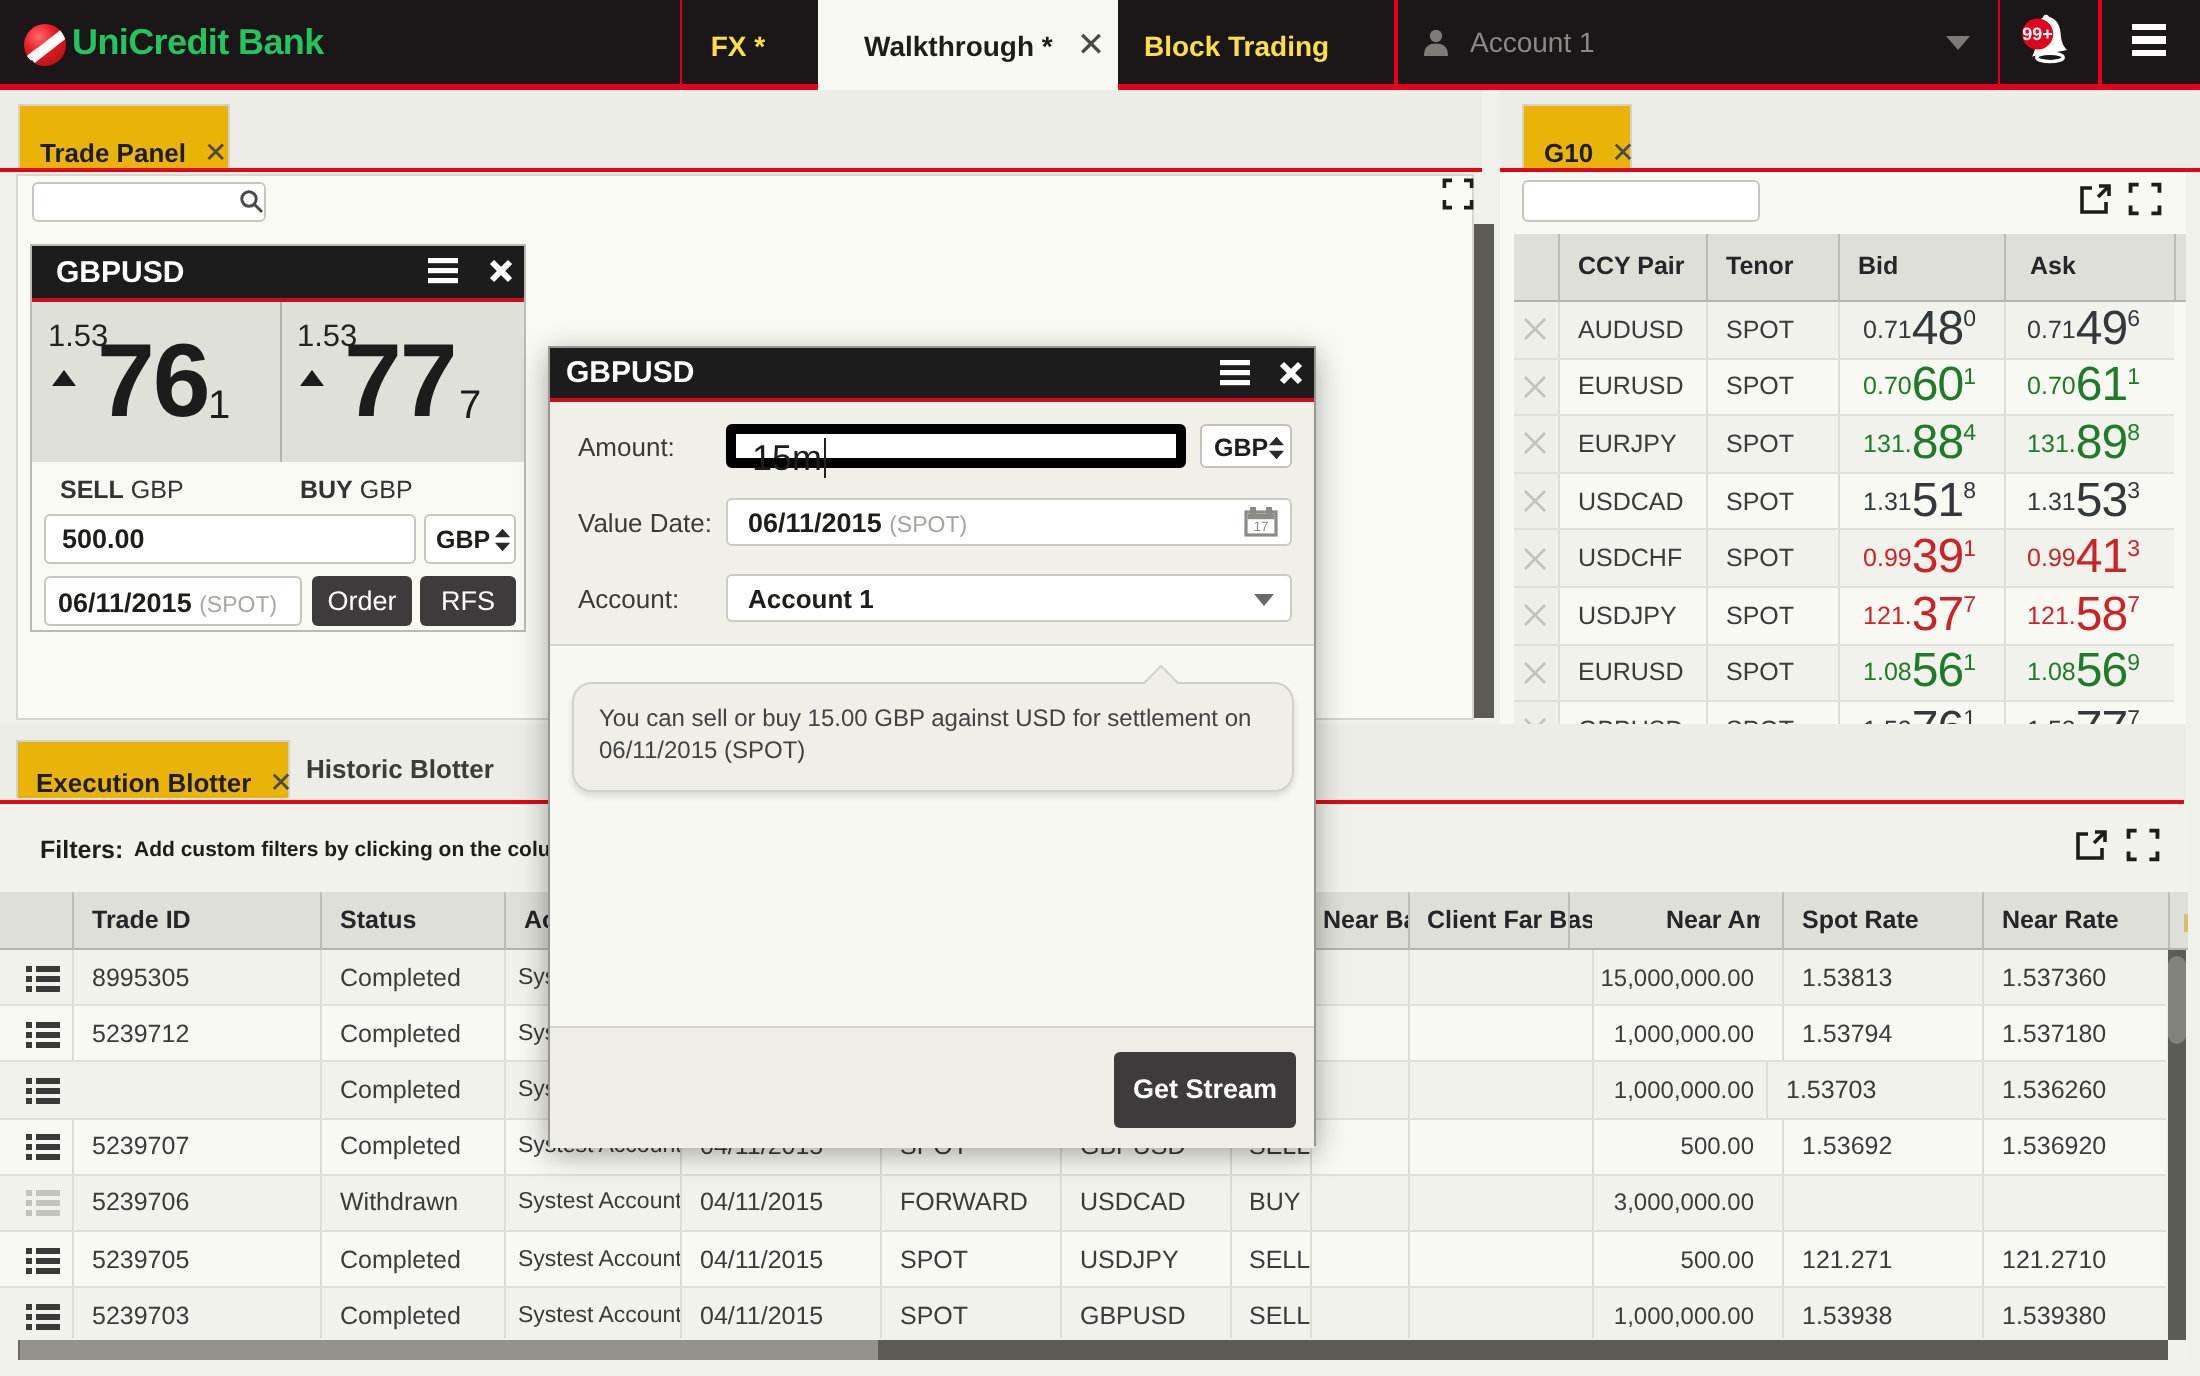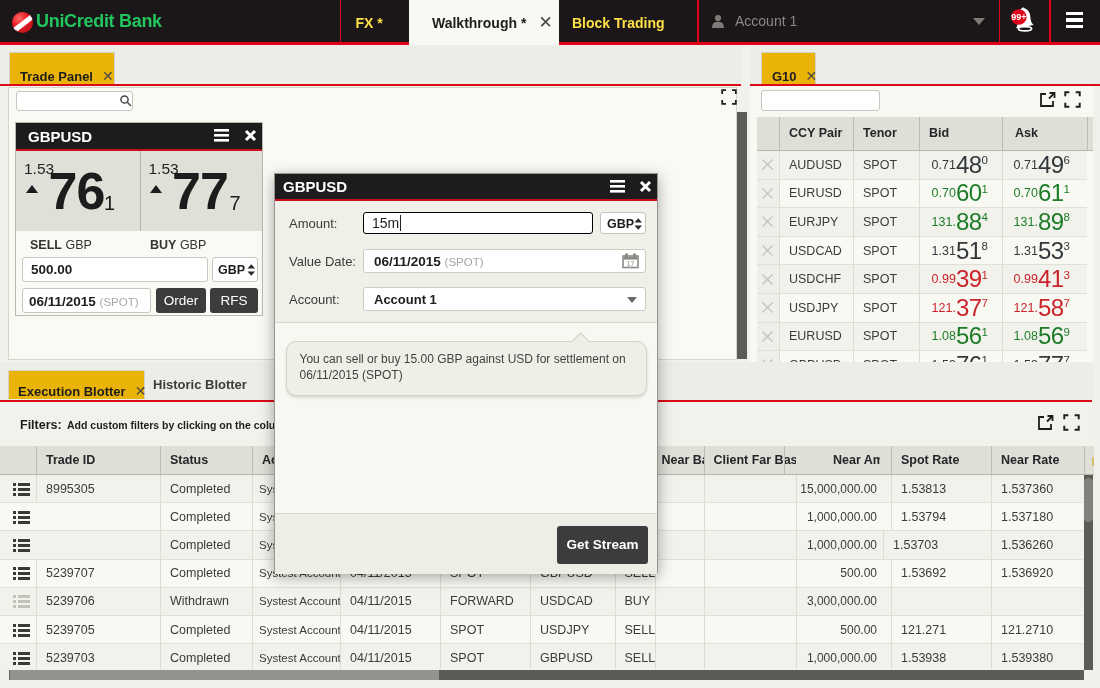--- a/index.html
+++ b/index.html
@@ -414,20 +414,21 @@
         <div class="cell" style="left:0;width:36px;border-left:none;padding-left:13px;">
           <svg width="17" height="14" viewBox="0 0 17 14">
             <rect x="0" y="1" width="3" height="3" fill="#3a3a38"></rect>
             <rect x="5" y="1" width="12" height="3" fill="#3a3a38"></rect>
             <rect x="0" y="6" width="3" height="3" fill="#3a3a38"></rect>
             <rect x="5" y="6" width="12" height="3" fill="#3a3a38"></rect>
             <rect x="0" y="11" width="3" height="3" fill="#3a3a38"></rect>
             <rect x="5" y="11" width="12" height="3" fill="#3a3a38"></rect>
           </svg>
         </div>
+        <div class="cell" style="left:36px;width:124px;">5239712</div>
         <div class="cell" style="left:160px;width:92px;">Completed</div>
         <div class="cell" style="left:252px;width:88px;font-size:11.5px;padding-left:6px;">Systest Account</div>
         <div class="cell" style="left:340px;width:100px;">04/11/2015</div>
         <div class="cell" style="left:440px;width:90px;">SPOT</div>
         <div class="cell" style="left:530px;width:84.5px;">GBPUSD</div>
         <div class="cell" style="left:614.5px;width:40px;">SELL</div>
         <div class="cell" style="left:654.5px;width:49px;"></div>
         <div class="cell" style="left:703.5px;width:92px;"></div>
         <div class="cell" style="left:795.5px;width:95.5px;justify-content:flex-end;padding-right:14px;padding-left:0;font-size:12px;">1,000,000.00</div>
         <div class="cell" style="left:891px;width:100px;">1.53794</div>
@@ -571,21 +572,21 @@
       </svg>
     <svg class="icon" style="left:364px;top:6px;" width="13" height="13" viewBox="0 0 13 13">
         <path d="M2 2 L11 11 M11 2 L2 11" stroke="#fff" stroke-width="3"></path>
       </svg>
   </div>
   <div class="mred"></div>
   <div id="mform">
     <div class="flbl" style="top:15px;">Amount:</div>
     <div class="flbl" style="top:53px;">Value Date:</div>
     <div class="flbl" style="top:91px;">Account:</div>
-    <div style="position:absolute;left:88px;top:11px;width:230px;height:22px;background:#fff;border:1px solid #000000;border-radius:3px;font-size:14px;color:#1d1d1b;padding:2px 8px;">15m<span style="border-left:1px solid #222;margin-left:1px;"></span></div>
+    <div style="position:absolute;left:88px;top:11px;width:230px;height:22px;background:#fff;border:5px solid #000000;border-radius:3px;font-size:18px;color:#1d1d1b;padding:2px 8px;">15m<span style="border-left:1px solid #222;margin-left:1px;"></span></div>
     <div style="position:absolute;left:325px;top:11px;width:46px;height:22px;background:#fff;border:1px solid #c2c1ba;border-radius:3px;font-size:12.5px;font-weight:bold;color:#1d1d1b;padding:3.5px 6px;">GBP
       <svg style="position:absolute;right:2.5px;top:5px;" width="8.5" height="12" viewBox="0 0 9 12">
           <path d="M4.5 0 L8.5 4.5 H0.5 Z" fill="#2a2a2a"></path>
           <path d="M4.5 12 L8.5 7.5 H0.5 Z" fill="#2a2a2a"></path>
         </svg>
     </div>
     <div style="position:absolute;left:88px;top:48px;width:282.5px;height:24px;background:#fff;border:1px solid #ccccc5;border-radius:3px;font-size:13.5px;color:#1d1d1b;padding:3.5px 10px;"><b>06/11/2015</b> <span style="color:#a5a49e;font-size:11.5px;">(SPOT)</span>
       <svg style="position:absolute;right:6px;top:3px;" width="17" height="16" viewBox="0 0 17 16">
           <rect x="3" y="0.5" width="3" height="4" fill="#8c8b86"></rect>
           <rect x="11" y="0.5" width="3" height="4" fill="#8c8b86"></rect>

